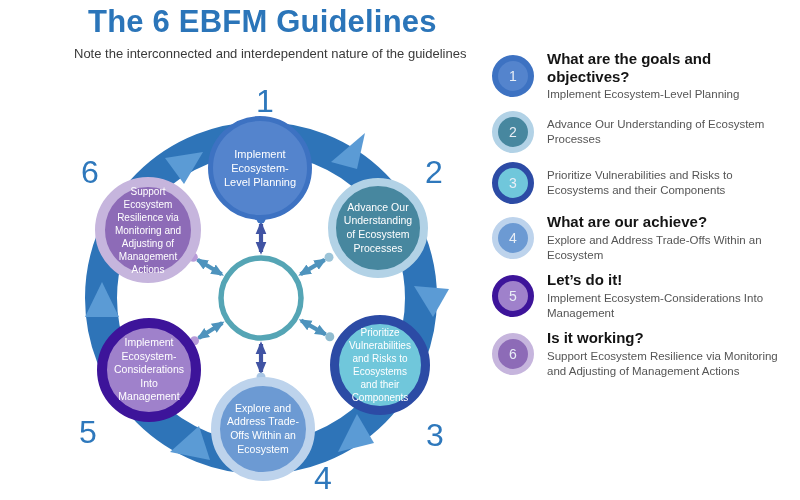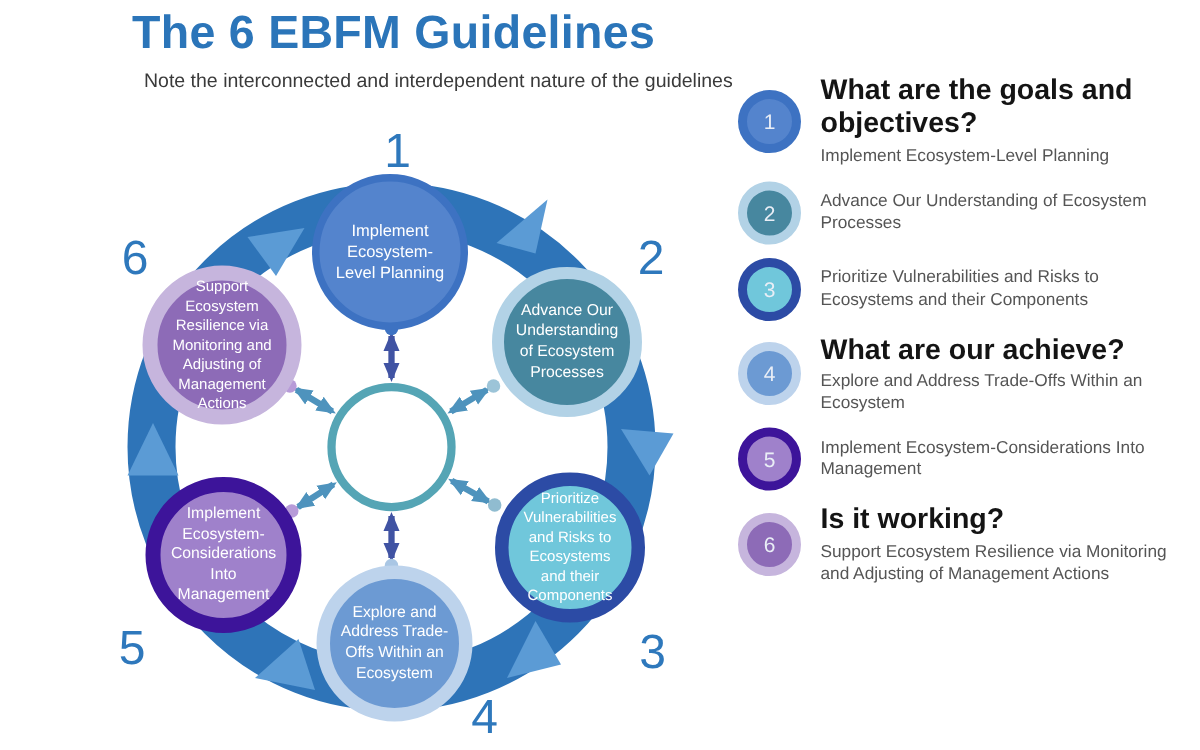--- a/index.html
+++ b/index.html
@@ -9,21 +9,21 @@
     position:relative;overflow:hidden;
   }
   .canvas{position:absolute;inset:0;}
 
   
   .title{
     position:absolute;left:88px;top:4px;margin:0;
     font-size:31px;font-weight:700;color:#2b75b9;letter-spacing:.2px;
   }
   .subtitle{
-    position:absolute;left:96px;top:46px;margin:0;
+    position:absolute;left:74px;top:46px;margin:0;
     font-size:13px;color:#3a3a3a;
   }
 
   
   .diagram-svg{position:absolute;left:0;top:0;}
   .band{fill:none;stroke:#2e74b8;stroke-width:32;}
   .band-arrow{fill:#5b9bd5;}
   .hub{fill:none;stroke:#55a5b5;stroke-width:5.5;}
   .spoke{fill:none;stroke-width:4.2;}
   .spoke-teal{stroke:#4e93bd;}
@@ -59,21 +59,21 @@
   
   .legend{position:absolute;left:492px;top:50px;width:302px;display:flex;flex-direction:column;}
   .legend-item{display:flex;align-items:center;margin-bottom:9px;}
   .legend-circle{
     flex:0 0 auto;width:30px;height:30px;border-radius:50%;
     border-style:solid;border-width:6px;
     display:flex;align-items:center;justify-content:center;
     color:#e9eef6;font-size:14px;margin-right:13px;
   }
   .legend-text{flex:1;}
-  .legend-heading{margin:0 0 2px;font-size:19px;font-weight:700;color:#141414;line-height:1.18;}
+  .legend-heading{margin:0 0 2px;font-size:15px;font-weight:700;color:#141414;line-height:1.18;}
   .legend-desc{margin:0;font-size:11.5px;color:#555555;line-height:1.28;}
 </style>
 </head>
 <body>
 
 <div class="canvas">
 
   <h1 class="title">The 6 EBFM Guidelines</h1>
   <p class="subtitle">Note the interconnected and interdependent nature of the guidelines</p>
 
@@ -177,20 +177,21 @@
         <p class="legend-heading">What are our achieve?</p>
         <p class="legend-desc">Explore and Address Trade-Offs Within an Ecosystem</p>
       </div>
     </div>
 
     <div class="legend-item">
       <div class="legend-circle" style="background-color: rgb(159, 129, 203); border-color: rgb(61, 20, 154);">
         <span>5</span>
       </div>
       <div class="legend-text">
+        <p class="legend-heading">Let’s do it!</p>
         <p class="legend-desc">Implement  Ecosystem-Considerations Into Management</p>
       </div>
     </div>
 
     <div class="legend-item">
       <div class="legend-circle" style="background-color: rgb(141, 107, 183); border-color: rgb(198, 181, 221);">
         <span>6</span>
       </div>
       <div class="legend-text">
         <p class="legend-heading">Is it working?</p>

